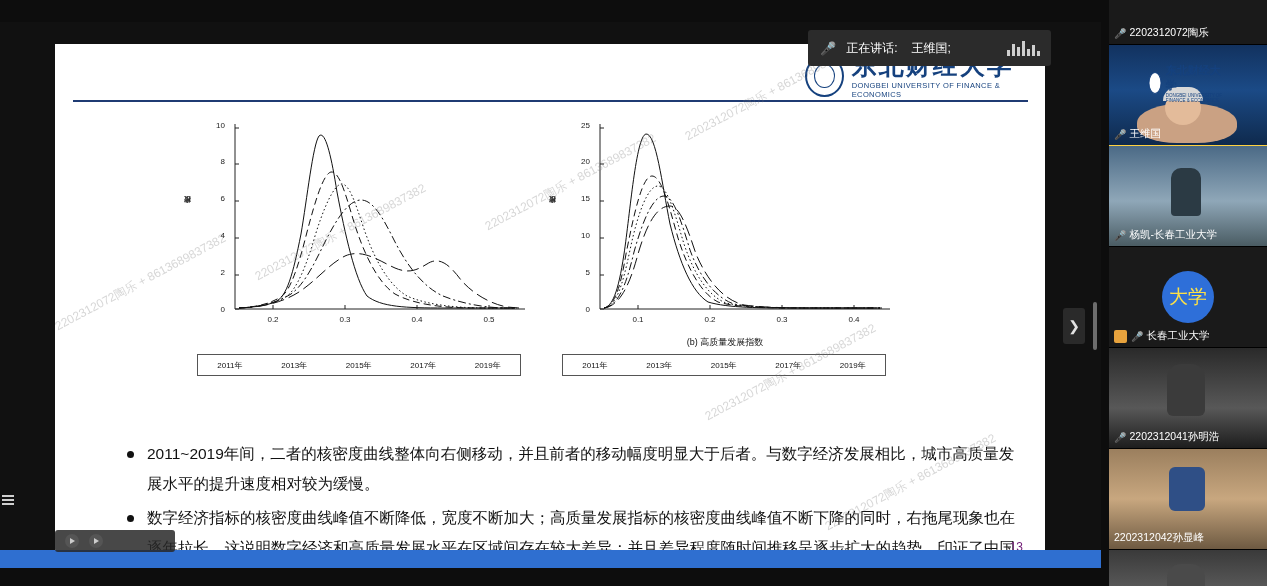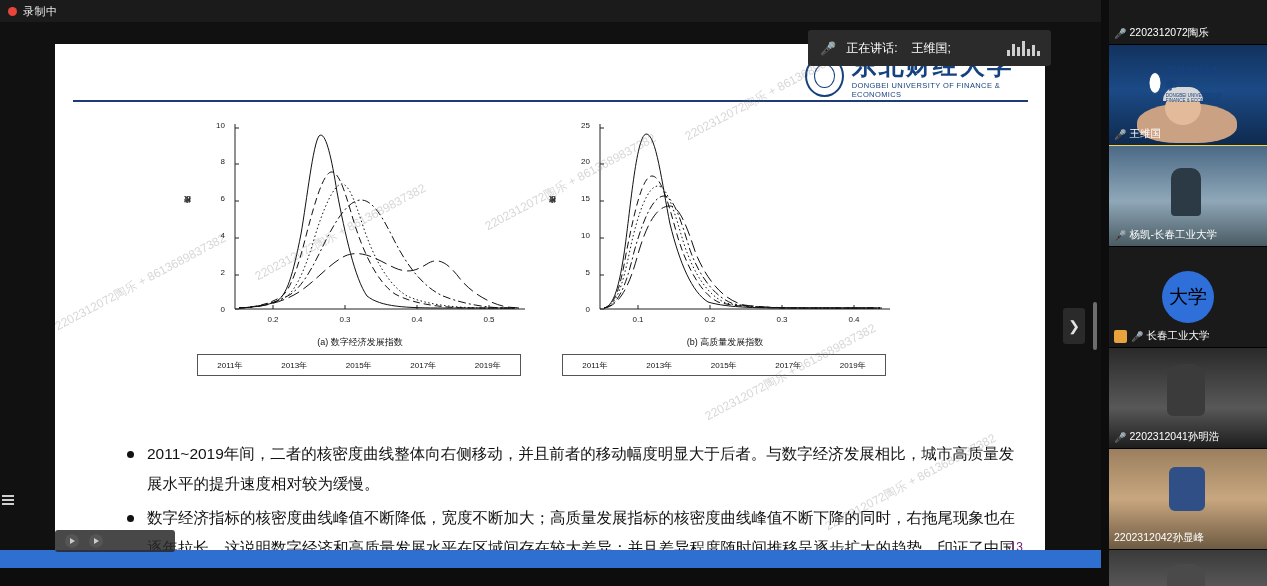--- a/index.html
+++ b/index.html
@@ -68,40 +68,36 @@
 
   
   .strip{position:absolute;right:0;top:0;width:158px;height:586px;background:#0a0a0a;}
   .tile{position:relative;width:158px;height:100px;background:#1a1a1a;border-bottom:1px solid #000;overflow:hidden;}
   .tile.short{height:44px;}
   .tile.active{outline:2px solid #ffd23f;outline-offset:-2px;}
   .tile .name{position:absolute;left:5px;bottom:4px;color:#fff;font-size:10.5px;display:flex;align-items:center;white-space:nowrap;}
   .tile .name .mi{margin-right:3px;font-size:10px;}
   .mic-on{color:#fff;}
   .mic-red{color:#ff5a4e;}
-  .avatar-circle{position:absolute;left:50%;top:50%;transform:translate(-50%,-50%);width:52px;height:52px;border-radius:50%;background:#2e6fd9;color:#000000;display:flex;align-items:center;justify-content:center;font-size:19px;}
+  .avatar-circle{position:absolute;left:50%;top:50%;transform:translate(-50%,-50%);width:52px;height:52px;border-radius:50%;background:#2e6fd9;color:#fde047;display:flex;align-items:center;justify-content:center;font-size:19px;}
   .photo{position:absolute;left:0;top:0;width:100%;height:100%;}
   .badge-host{position:absolute;left:5px;bottom:4px;width:13px;height:13px;background:#e8a33d;border-radius:2px;}
 
   .dbu-mini{position:absolute;left:50%;top:18px;transform:translateX(-50%);display:flex;align-items:center;}
   .dbu-mini .seal{width:22px;height:22px;border-radius:50%;border:1.5px solid #15417e;box-sizing:border-box;background:#fff;margin-right:4px;}
   .dbu-mini .cn{font-family:"Liberation Serif",serif;font-size:11px;color:#15417e;font-weight:bold;}
   .dbu-mini .en{font-size:4.5px;color:#15417e;}
 
   .bottombar{position:absolute;left:0;bottom:0;width:1101px;height:18px;background:#2f6fd0;}
 </style>
 </head>
 <body>
 
 <div class="app">
 
-  <div class="recbar">
-    <div class="recdot"></div>
-    <div class="rectext">录制中</div>
-  </div>
 
   <div class="stage">
 
     <div class="slide">
 
       <div class="slide-logo">
         <div class="logo-seal"></div>
         <div>
           <div class="logo-cn">东北财经大学</div>
           <div class="logo-en">DONGBEI UNIVERSITY OF FINANCE &amp; ECONOMICS</div>
@@ -144,21 +140,20 @@
               <line x1="40" y1="14" x2="44" y2="14"></line>
             </g>
             <g fill="none" stroke="#111" stroke-width="1">
               <path d="M44,194 C60,193 70,192 80,188 C92,183 98,160 106,120 C112,85 118,30 124,22 C130,16 136,40 142,78 C150,120 160,165 172,182 C186,193 210,194 250,194 L320,194"></path>
               <path stroke-dasharray="7,4" d="M44,194 C62,193 74,190 86,183 C96,176 104,150 112,118 C120,88 128,60 136,58 C144,57 150,78 158,105 C168,138 182,168 200,180 C220,191 250,194 280,194 L320,194"></path>
               <path stroke-dasharray="1.5,2.5" d="M44,194 C64,193 78,190 92,182 C102,175 112,150 120,122 C128,96 138,72 146,70 C154,69 160,88 168,112 C178,142 192,170 212,182 C232,191 262,194 292,194 L320,194"></path>
               <path stroke-dasharray="8,3,2,3" d="M44,194 C66,193 82,189 96,180 C110,170 120,148 130,128 C142,104 154,86 166,86 C178,86 188,104 198,124 C210,148 226,172 248,182 C268,190 292,194 312,194 L322,194"></path>
               <path stroke-dasharray="12,5" d="M44,194 C70,193 88,188 104,178 C122,166 134,150 150,142 C168,134 186,148 200,154 C214,160 222,156 232,150 C244,142 254,150 266,166 C278,180 296,190 312,193 L324,194"></path>
             </g>
           </svg>
-          <div class="chart-cap">(a) 数字经济发展指数</div>
           <div class="legend">
             <span>2011年</span>
             <span>2013年</span>
             <span>2015年</span>
             <span>2017年</span>
             <span>2019年</span>
           </div>
         </div>
 
         <div class="chartbox right">

